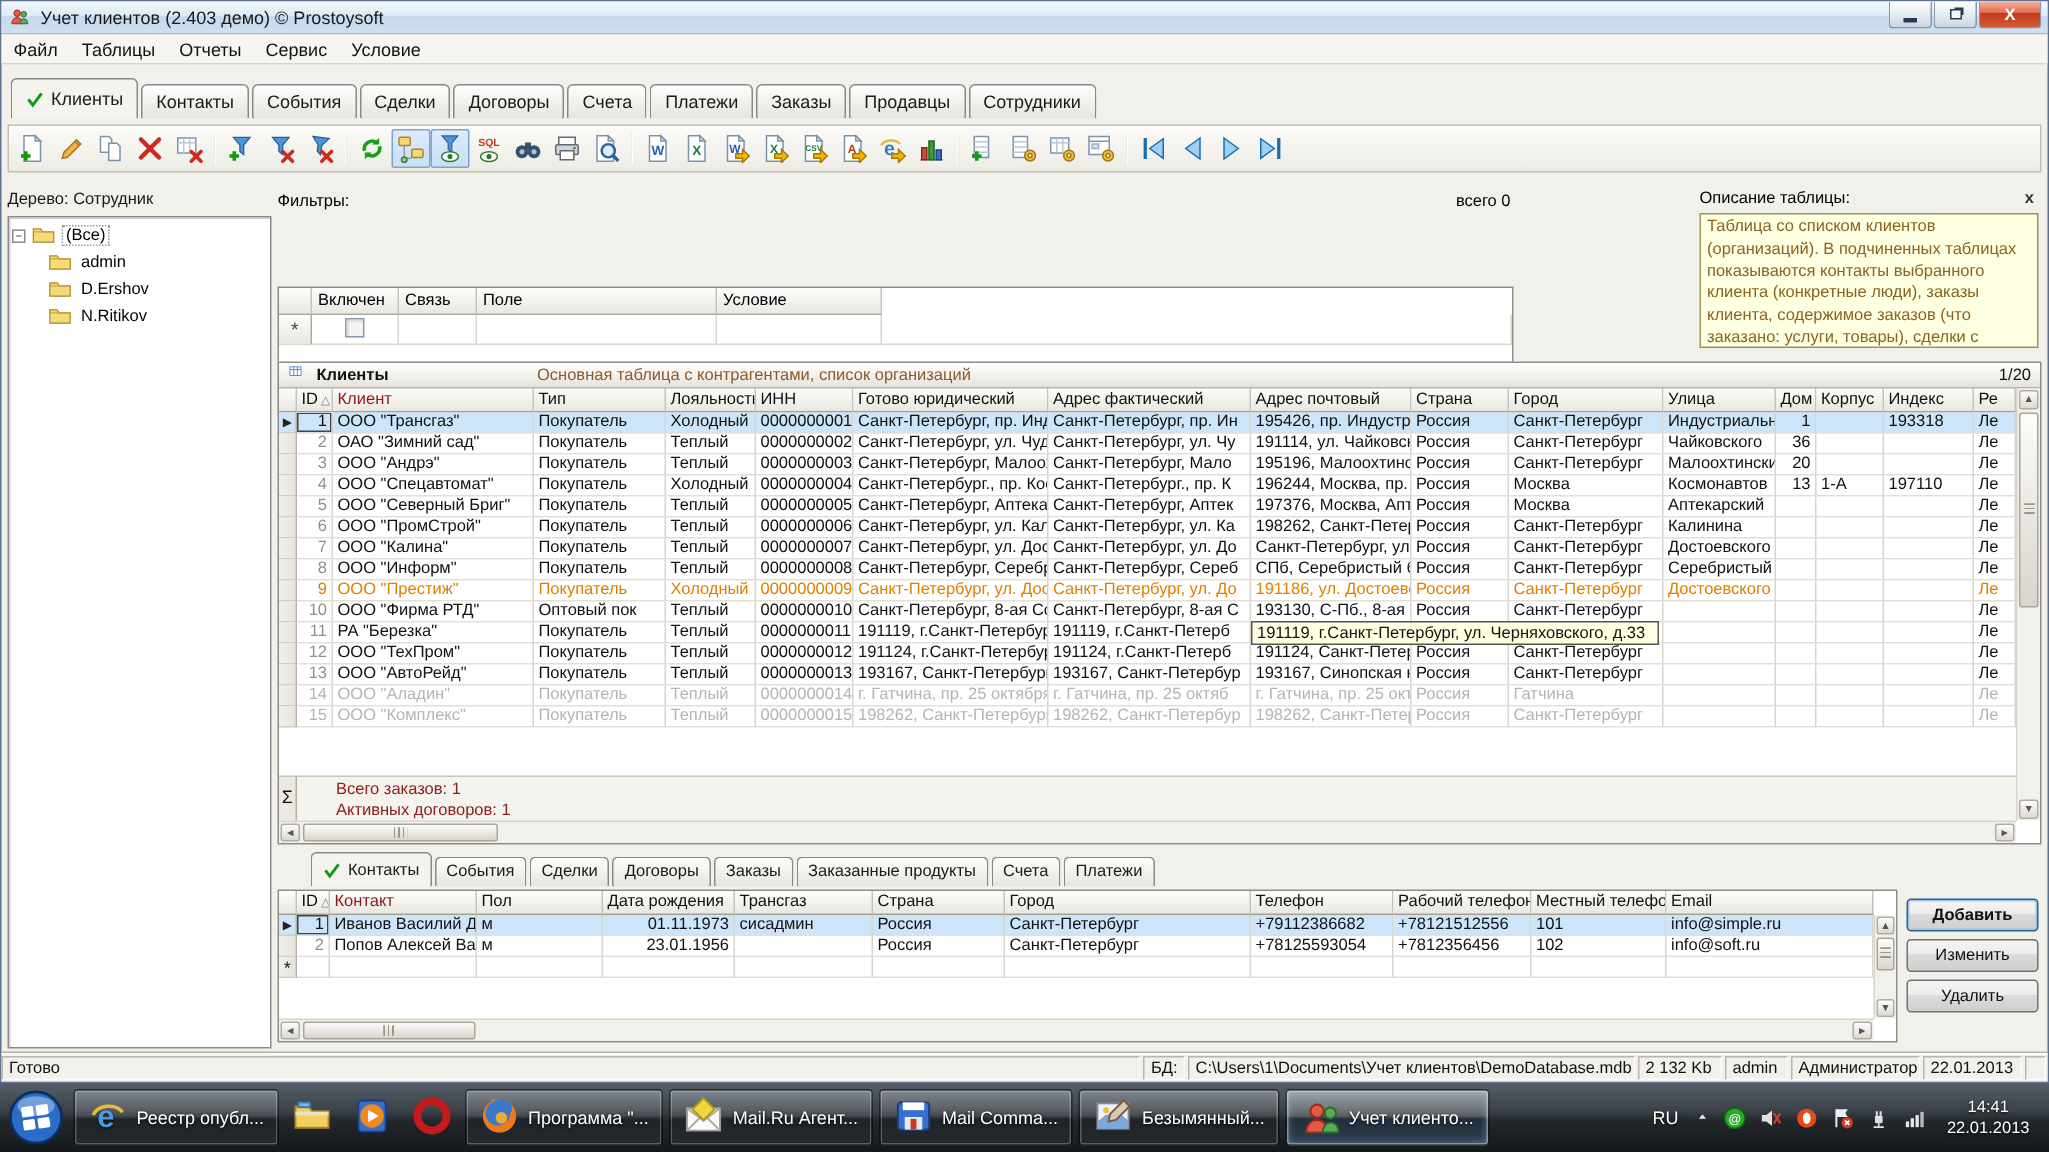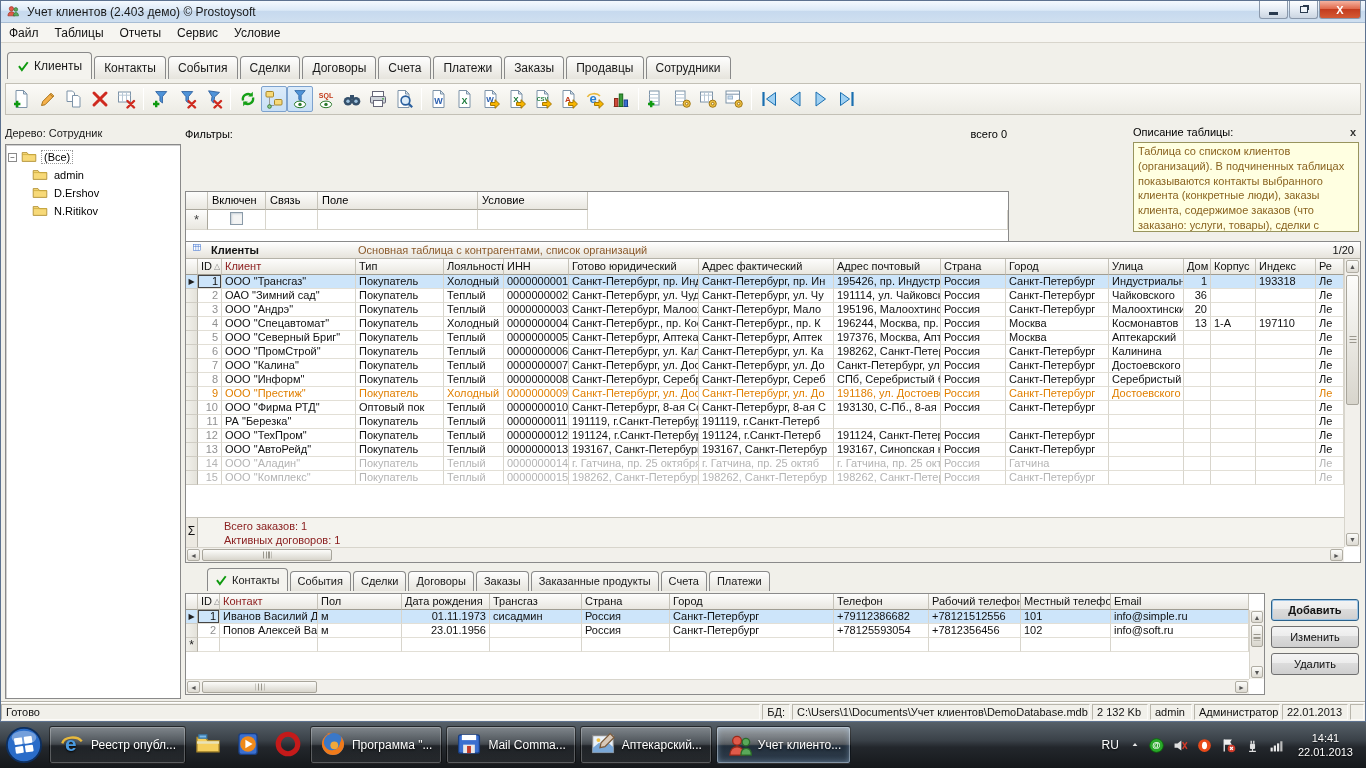--- a/index.html
+++ b/index.html
@@ -761,20 +761,21 @@
                 <div class="g-cell" style="width:130px">191119, г.Санкт-Петербур</div>
                 <div class="g-cell" style="width:135px">191119, г.Санкт-Петерб</div>
                 <div class="g-cell" style="width:107px"></div>
                 <div class="g-cell" style="width:65px"></div>
                 <div class="g-cell" style="width:103px"></div>
                 <div class="g-cell" style="width:75px"></div>
                 <div class="g-cell r" style="width:27px"></div>
                 <div class="g-cell" style="width:45px"></div>
                 <div class="g-cell" style="width:60px"></div>
                 <div class="g-cell" style="flex:1">Ле</div>
+                <div class="expanded-cell" style="left:648px;width:272px">191119, г.Санкт-Петербург, ул. Черняховского, д.33</div>
               </div>
               <div class="grid-row " style="margin-right:16px">
                 <div class="g-cell g-marker" style="width:12px;padding:0"></div>
                 <div class="g-cell r" style="width:24px;color:#909090">12</div>
                 <div class="g-cell" style="width:134px">ООО "ТехПром"</div>
                 <div class="g-cell" style="width:88px">Покупатель</div>
                 <div class="g-cell" style="width:60px">Теплый</div>
                 <div class="g-cell" style="width:65px">0000000012</div>
                 <div class="g-cell" style="width:130px">191124, г.Санкт-Петербур</div>
                 <div class="g-cell" style="width:135px">191124, г.Санкт-Петерб</div>
@@ -1013,35 +1014,43 @@
       <div class="task-btn">
         <span><svg width="26" height="26" viewBox="0 0 20 20">
             <circle cx="10" cy="10" r="8.5" fill="#3a78c8"></circle>
             <path d="M10 1.5a8.5 8.5 0 1 0 8.5 8.5c0-2-1-4.5-2.6-6 .9 1.8.5 3.6-.4 4.6a6.3 6.3 0 1 1-7.6-6.2C6.6 1.8 5.2 1.9 4.2 2.3A8.4 8.4 0 0 1 10 1.5z" fill="#f07a1a"></path>
             <circle cx="11" cy="11" r="3" fill="#f0a83a"></circle>
           </svg></span>
         <span>Программа "...</span>
       </div>
       <div class="task-btn">
         <span><svg width="26" height="26" viewBox="0 0 20 20">
+            <path d="M1.5 6h17v11.5h-17z" fill="#fafafa" stroke="#999"></path>
+            <path d="M1.5 17.5L8 11m4 0l6.5 6.5M1.5 6L10 12.5 18.5 6" fill="none" stroke="#aaa"></path>
+            <rect x="6" y="2.5" width="8" height="8" transform="rotate(45 10 6.5)" fill="#f2d43c" stroke="#b09a1a"></rect>
+          </svg></span>
+        <span>Mail.Ru Агент...</span>
+      </div>
+      <div class="task-btn">
+        <span><svg width="26" height="26" viewBox="0 0 20 20">
             <rect x="2" y="3" width="16" height="14" rx="1.5" fill="#3a6fd0" stroke="#1a3f80"></rect>
             <rect x="4.5" y="3" width="11" height="4" fill="#fff"></rect>
             <rect x="5.5" y="10.5" width="9" height="6.5" fill="#e8e8e8"></rect>
             <rect x="8.5" y="11.5" width="3" height="5.5" fill="#c43a2a"></rect>
           </svg></span>
         <span>Mail Comma...</span>
       </div>
       <div class="task-btn">
         <span><svg width="26" height="26" viewBox="0 0 20 20">
             <rect x="2" y="3.5" width="16" height="13" fill="#eaf2fa" stroke="#888"></rect>
             <path d="M2 13l5-4 4 3 3.5-2.5 3.5 3v4H2z" fill="#7aa8d8"></path>
             <circle cx="6.5" cy="7" r="1.5" fill="#f0c040"></circle>
             <path d="M15.5 2l3 3-7 7-3.8.8.8-3.8z" fill="#d8c8b8" stroke="#7a5a3a"></path>
           </svg></span>
-        <span>Аптекарский...</span>
+        <span>Безымянный...</span>
       </div>
       <div class="task-btn active">
         <span><svg width="26" height="26" viewBox="0 0 20 20">
             <circle cx="8.5" cy="7.5" r="3.4" fill="#e05a4a" stroke="#9a2a1a"></circle>
             <path d="M3 18.5c0-4 2.4-6.4 5.5-6.4s5.5 2.4 5.5 6.4z" fill="#e05a4a" stroke="#9a2a1a"></path>
             <circle cx="15.3" cy="8.5" r="2.9" fill="#5aa85a" stroke="#2a6a2a"></circle>
             <path d="M11.5 18.5c0-3.4 1.7-5.2 4-5.2s4 1.8 4 5.2z" fill="#5aa85a" stroke="#2a6a2a"></path>
           </svg></span>
         <span>Учет клиенто...</span>
       </div>

